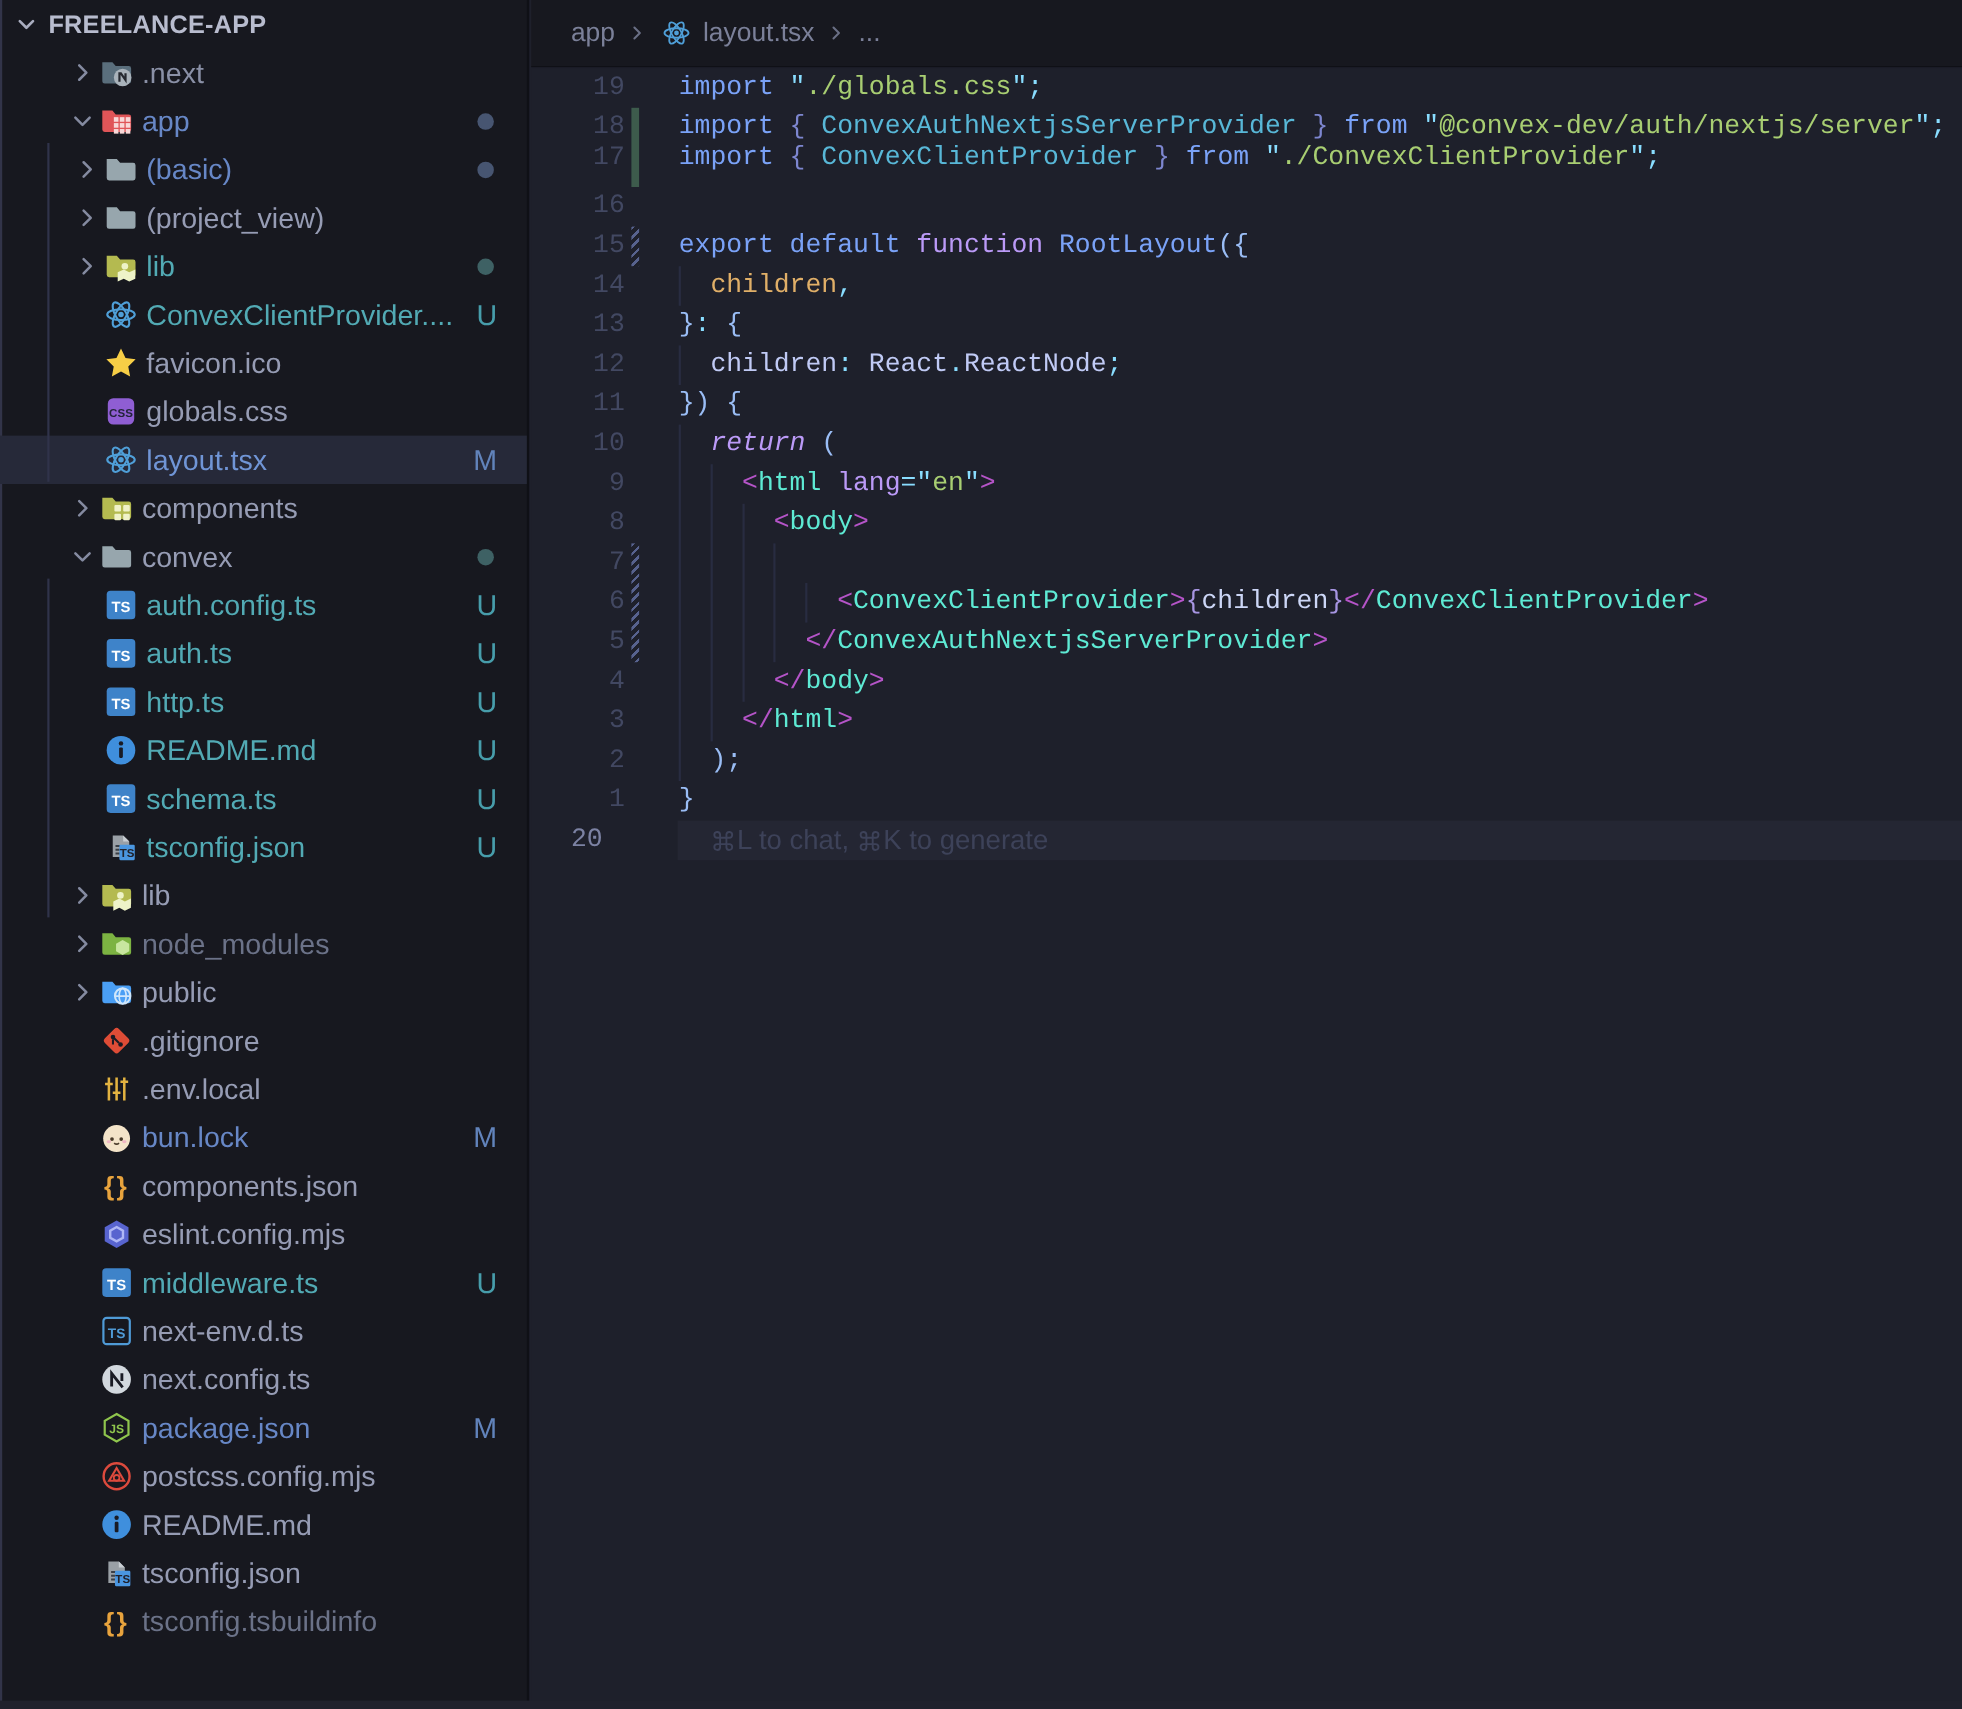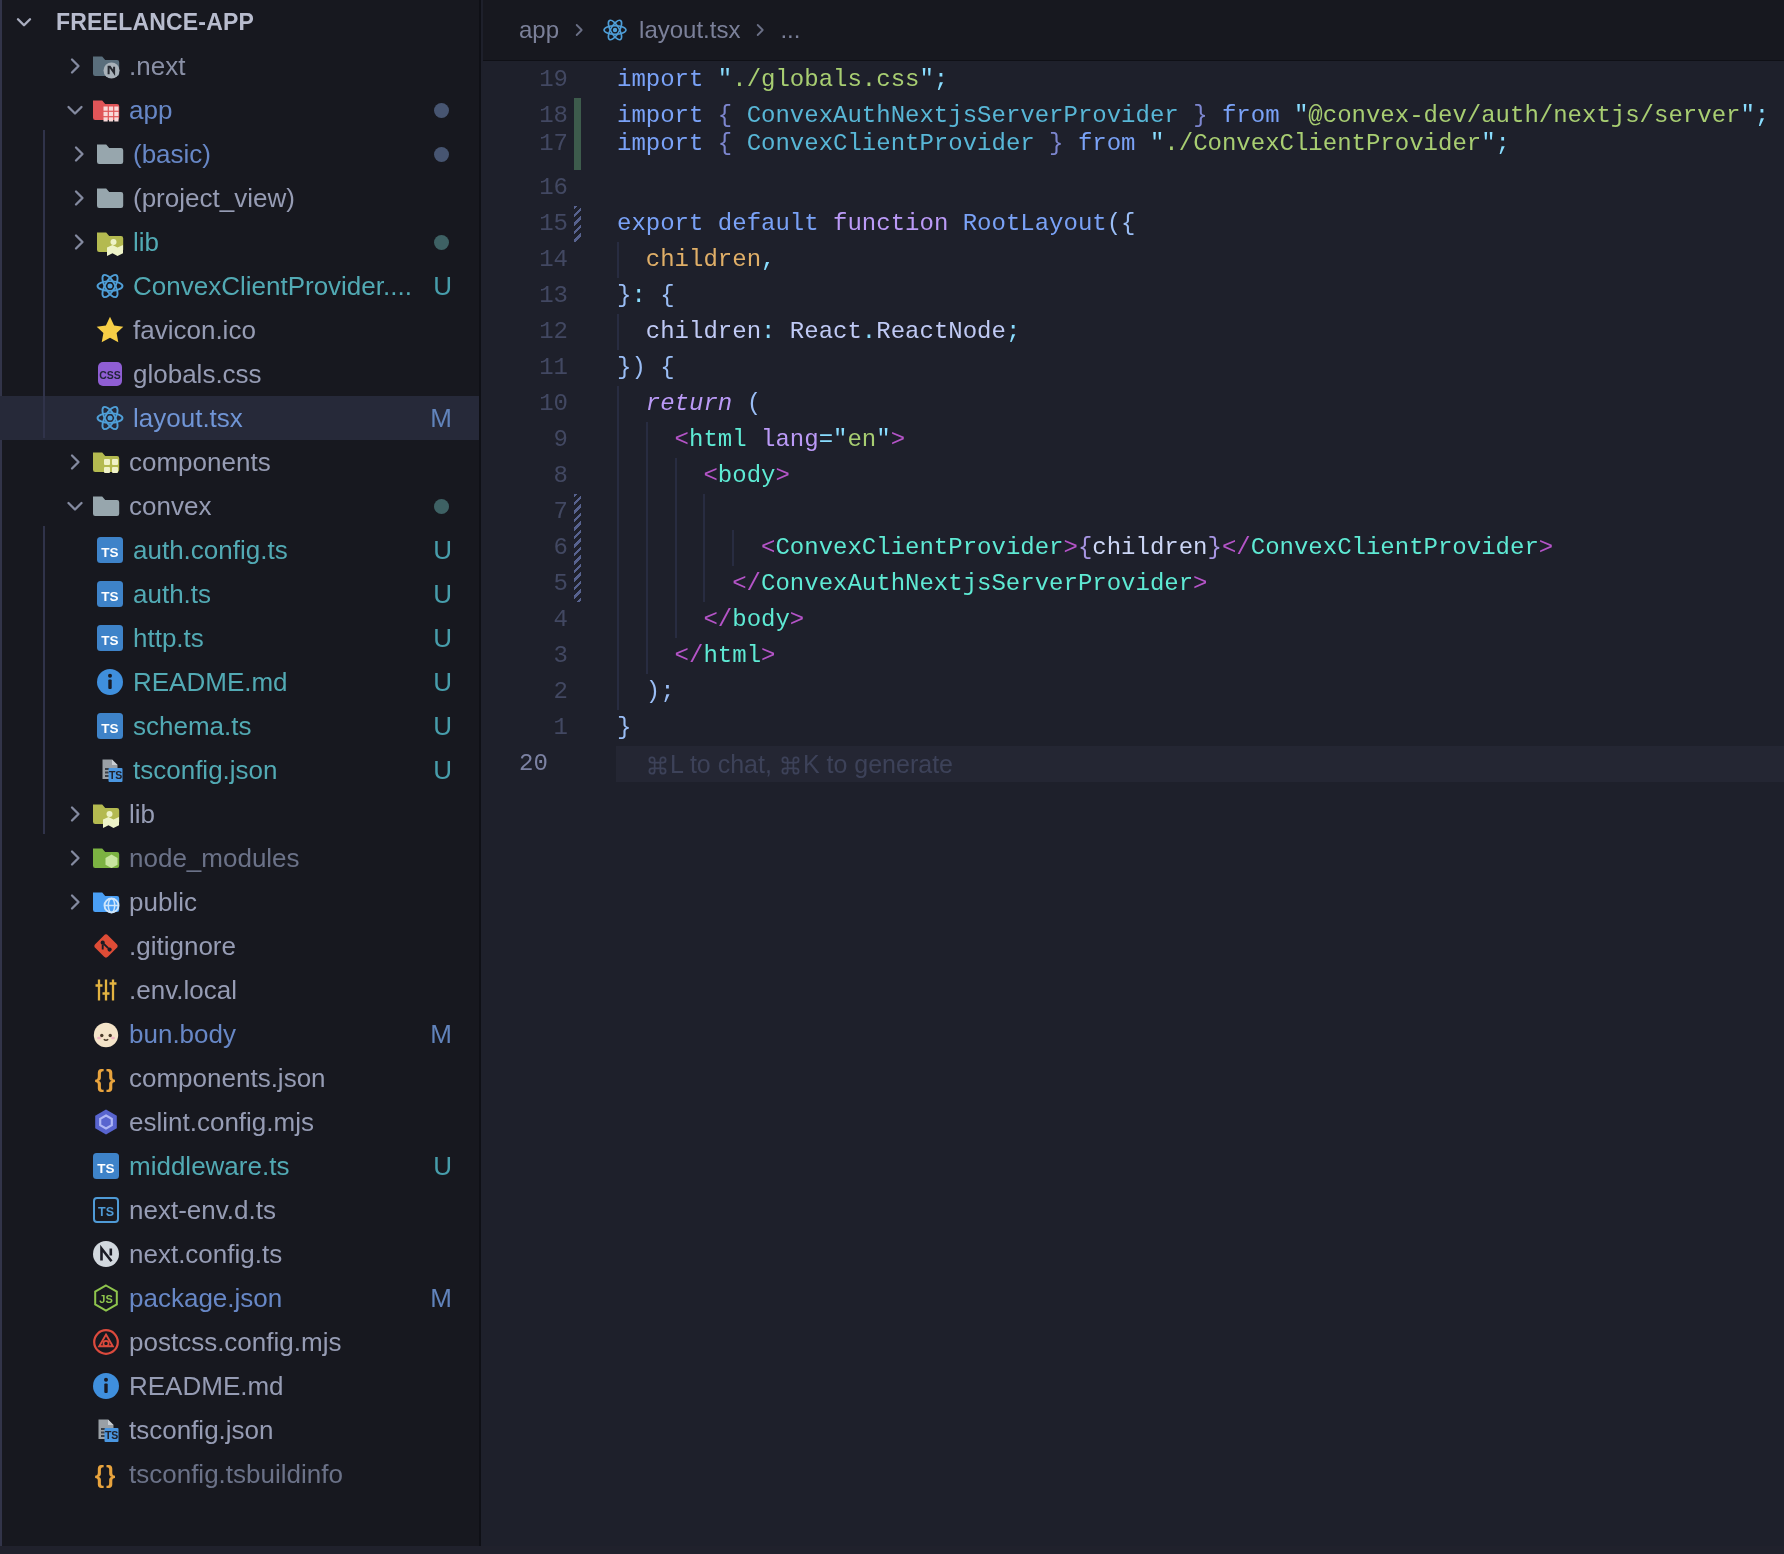--- a/index.html
+++ b/index.html
@@ -56,21 +56,21 @@
 #bstrip{position:absolute;left:0;top:1546px;width:1784px;height:8px;background:#20212c}
 </style>
 </head>
 <body>
 <div id="app">
 <div id="side">
 <div class="r hd">
         <svg width="24" height="24" viewBox="0 0 26 26">
           <path d="M6.5 10l6.5 6.5L19.5 10" stroke="#a9adbf" stroke-width="2.6" fill="none" stroke-linecap="round" stroke-linejoin="round"></path>
         </svg>
-        <span style="margin-left:20px">FREELANCE-APP</span>
+        <span style="margin-left:8px">FREELANCE-APP</span>
       </div>
 <div class="r l1">
         <span class="ch">
           <svg width="26" height="26" viewBox="0 0 26 26">
             <path d="M10 6.5l6.5 6.5L10 19.5" stroke="#848aa0" stroke-width="2.3" fill="none" stroke-linecap="round" stroke-linejoin="round"></path>
           </svg>
         </span>
         <span class="ic">
           <svg width="32" height="32" viewBox="0 0 32 32">
             <path d="M3 6.5h9.2l3 3.5H27a2.2 2.2 0 0 1 2.2 2.2v11.6A2.2 2.2 0 0 1 27 26H5.2A2.2 2.2 0 0 1 3 23.8z" fill="#5a6e7c"></path>
@@ -375,21 +375,21 @@
         <span class="ic">
           <svg width="32" height="32" viewBox="0 0 32 32">
             <circle cx="16" cy="17" r="12.2" fill="#f4e4c9"></circle>
             <circle cx="11.8" cy="17.5" r="1.7" fill="#4a3b2a"></circle>
             <circle cx="20.2" cy="17.5" r="1.7" fill="#4a3b2a"></circle>
             <path d="M13.8 21.2q2.2 2 4.4 0" stroke="#4a3b2a" stroke-width="1.5" fill="none"></path>
             <ellipse cx="9" cy="20" rx="2" ry="1.3" fill="#f0b6c4"></ellipse>
             <ellipse cx="23" cy="20" rx="2" ry="1.3" fill="#f0b6c4"></ellipse>
           </svg>
         </span>
-        <span class="cM">bun.body</span>
+        <span class="cM">bun.lock</span>
         <span class="bM">M</span>
       </div>
 <div class="r l1">
         <span class="ch"></span>
         <span class="ic">
           <svg width="32" height="32" viewBox="0 0 32 32">
             <text x="16" y="24.5" font-family="Liberation Sans,sans-serif" font-size="24" font-weight="bold" fill="#e8a33d" text-anchor="middle" letter-spacing="2">{}</text>
           </svg>
         </span>
         <span class="cN">components.json</span>

